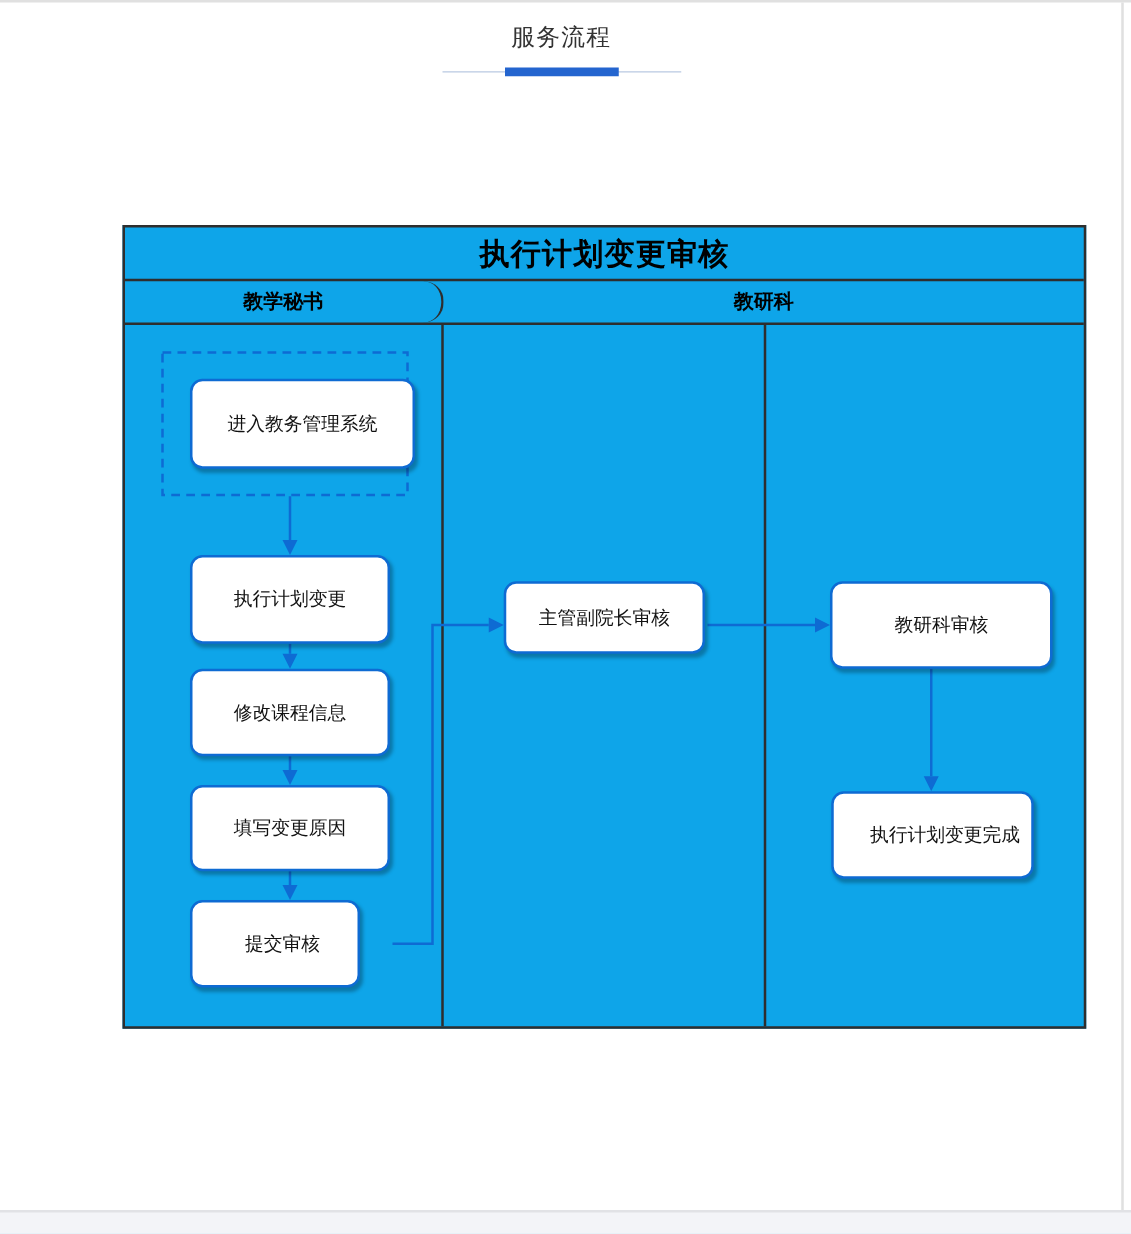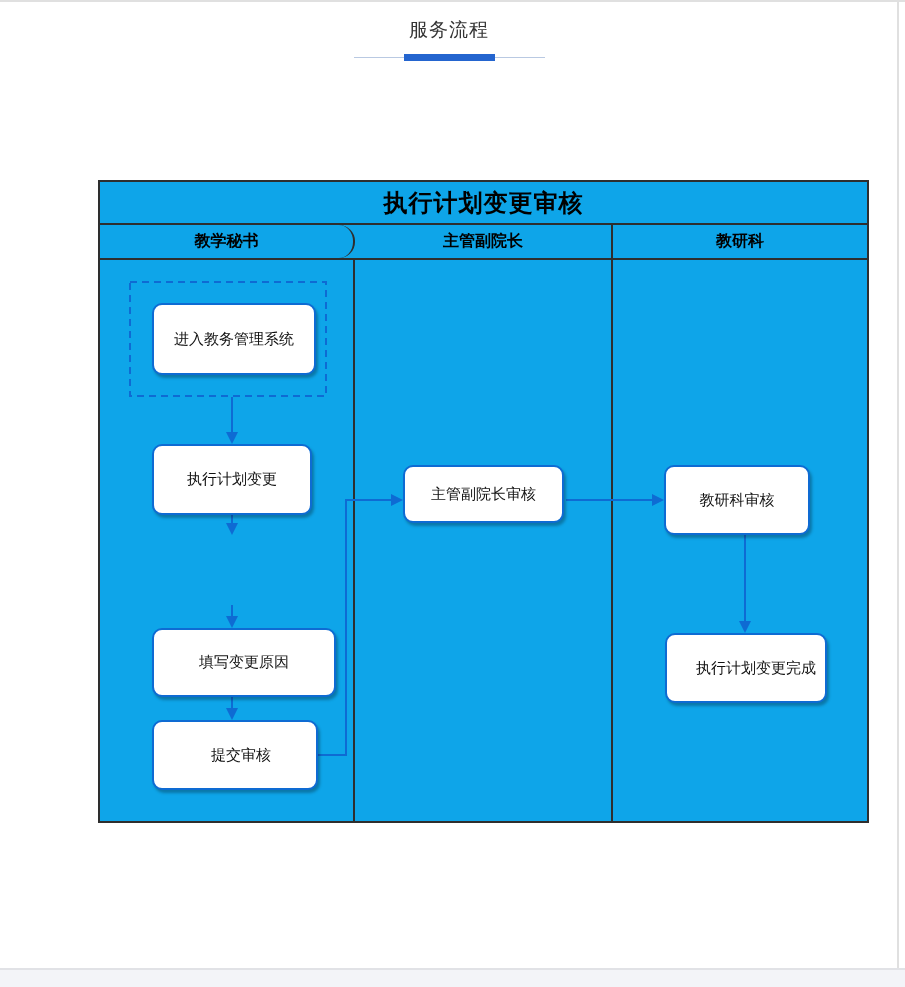--- a/index.html
+++ b/index.html
@@ -61,27 +61,27 @@
 
   .fc-node{
     position:absolute;z-index:2;
     background:#ffffff;
     border:2px solid var(--flow-blue);
     border-radius:10px;
     box-shadow:2px 3px 3px rgba(0,0,0,0.28);
     display:flex;align-items:center;justify-content:center;
     font-size:15px;color:#111;white-space:nowrap;
   }
-  .n1{left:52px;top:43px;width:164px;height:72px;}
+  .n1{left:52px;top:43px;width:180px;height:72px;}
   .n2{left:52px;top:184px;width:160px;height:71px;}
   .n3{left:52px;top:275px;width:160px;height:70px;}
-  .n4{left:52px;top:368px;width:184px;height:69px;}
-  .n5{left:52px;top:460px;width:166px;height:70px;padding-left:12px;}
+  .n4{left:52px;top:368px;width:160px;height:69px;}
+  .n5{left:52px;top:460px;width:136px;height:70px;padding-left:12px;}
   .n6{left:303px;top:205px;width:161px;height:58px;}
-  .n7{left:564px;top:205px;width:146px;height:70px;}
+  .n7{left:564px;top:205px;width:178px;height:70px;}
   .n8{left:565px;top:373px;width:162px;height:70px;padding-left:20px;}
 
   
   .page-footer{
     position:absolute;left:0;top:968px;width:905px;height:19px;
     background:var(--footer-bg);border-top:2px solid var(--footer-border);
   }
 </style>
 </head>
 <body>
@@ -95,21 +95,20 @@
     <div class="underline-track"></div>
     <div class="underline-accent"></div>
   </div>
 </header>
 
 <div class="flowchart">
   <div class="fc-title">执行计划变更审核</div>
 
   <div class="fc-lane-headers">
     <div class="fc-lane-header l1">教学秘书</div>
-    <div class="fc-lane-header l2">主管副院长</div>
     <div class="fc-lane-header l3">教研科</div>
   </div>
 
   <div class="fc-body">
     <div class="fc-divider d1"></div>
     <div class="fc-divider d2"></div>
 
     <svg class="fc-connectors" width="767" height="561" viewBox="0 0 767 561">
 
       <rect x="30" y="22" width="196" height="114"></rect>
@@ -131,20 +130,21 @@
 
       <path d="M466,240 H552"></path>
       <polygon points="552,234 552,246 564,240"></polygon>
 
       <path d="M645,275 V361"></path>
       <polygon points="639,361 651,361 645,373"></polygon>
     </svg>
 
     <div class="fc-node n1">进入教务管理系统</div>
     <div class="fc-node n2">执行计划变更</div>
+    <div class="fc-node n3">修改课程信息</div>
     <div class="fc-node n4">填写变更原因</div>
     <div class="fc-node n5">提交审核</div>
     <div class="fc-node n6">主管副院长审核</div>
     <div class="fc-node n7">教研科审核</div>
     <div class="fc-node n8">执行计划变更完成</div>
   </div>
 </div>
 
 <footer class="page-footer"></footer>
 

